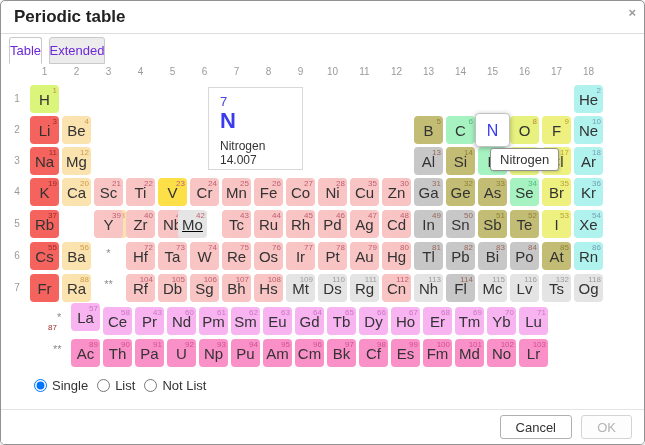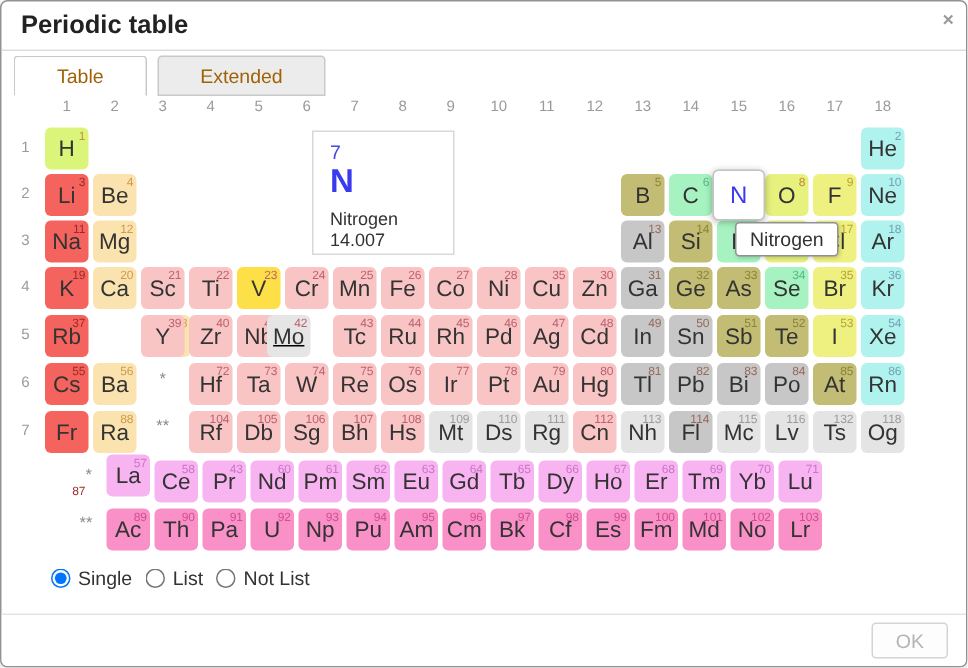--- a/index.html
+++ b/index.html
@@ -3,21 +3,21 @@
 <meta charset="utf-8">
 <style>
   html,body { margin:0; padding:0; background:#fff; font-family:"Liberation Sans",sans-serif; }
   .dialog { position:relative; width:645px; height:445px; box-sizing:border-box;
             background:#fff; border:1px solid #929292; border-radius:5px; overflow:hidden;
             box-shadow:0 2px 6px rgba(0,0,0,.18); }
   .titlebar { position:absolute; left:0; top:0; right:0; height:32px; border-bottom:1px solid #ddd; }
   .title { position:absolute; left:13px; top:6px; font-size:17px; font-weight:bold; color:#222; }
   .close { position:absolute; right:8px; top:4px; font-size:13px; font-weight:bold; color:#9a9a9a; cursor:pointer; }
   .tabbar { position:absolute; left:8px; top:36px; height:26px; }
-  .tab { display:inline-block; padding:5px 28px; font-size:13px; color:#a16207; cursor:pointer;
+  .tab { display:inline-block; padding:5px 0; font-size:13px; color:#6d28d9; cursor:pointer;
          border:1px solid #c9c9c9; border-radius:3px 3px 0 0; background:#ececec; margin-right:2px; vertical-align:bottom; }
   .tab.active { background:#fff; border-bottom-color:#fff; }
   .ptable { position:absolute; left:0; top:62px; right:0; height:310px; }
   .glabel { position:absolute; top:3px; width:29px; text-align:center; font-size:10px; color:#9a9a9a; }
   .plabel { position:absolute; left:8px; width:16px; text-align:center; font-size:10px; color:#9a9a9a; }
   .cell { position:absolute; width:29px; height:28px; border-radius:4px;
           display:flex; align-items:center; justify-content:center; cursor:pointer; }
   .cell .sym { font-size:15px; color:#333; line-height:15px; }
   .cell .num { position:absolute; top:1px; right:2px; font-size:8px; line-height:9px; }
   .cell.selected { background:#fff; border:1px solid #c2c2c2; box-shadow:0 1px 5px rgba(0,0,0,.3);
@@ -584,15 +584,16 @@
       <input type="radio" name="mode" style="">
       <span>List</span>
     </label>
     <label class="radio">
       <input type="radio" name="mode" style="">
       <span>Not List</span>
     </label>
   </div>
 
   <div class="footer">
+    <button class="btn cancel">Cancel</button>
     <button class="btn ok" id="ok-btn" disabled="">OK</button>
   </div>
 </div>
 
 </body></html>

